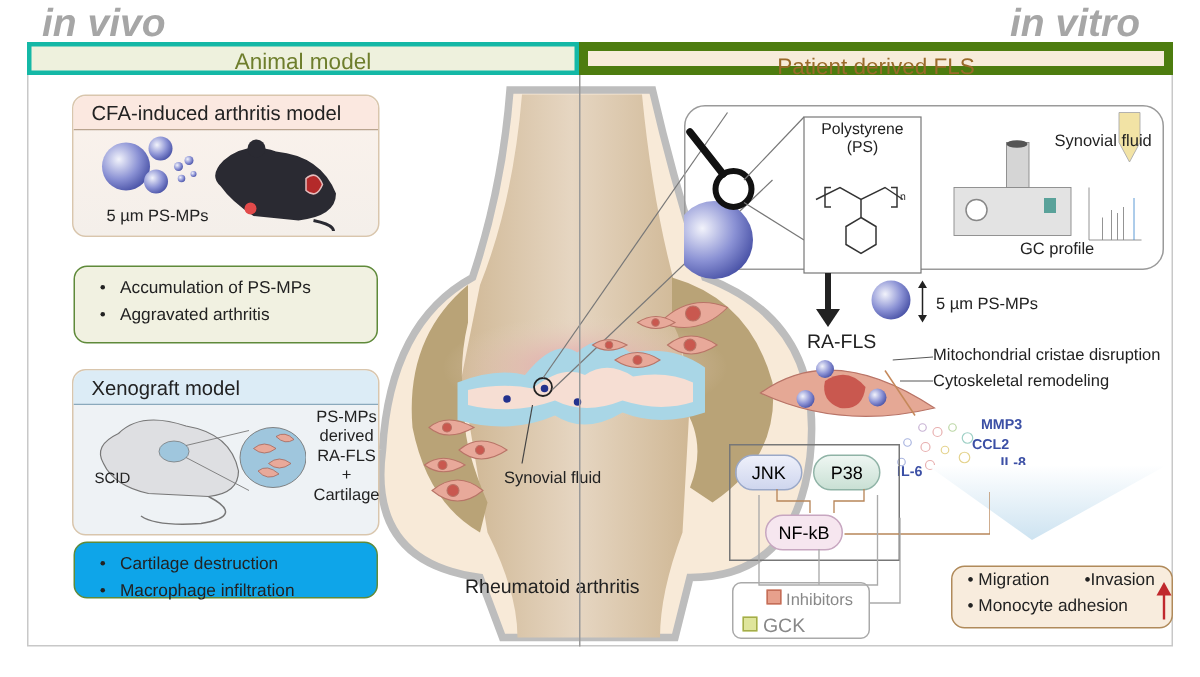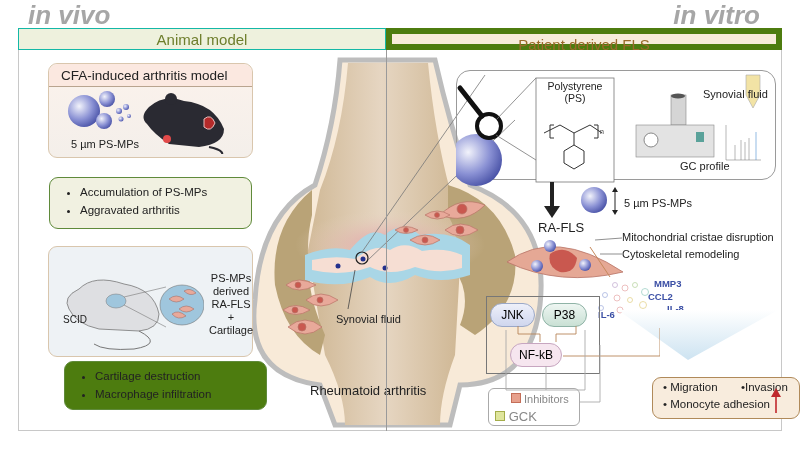--- a/index.html
+++ b/index.html
@@ -1,21 +1,21 @@
 <!DOCTYPE html>
 <html><head>
 <meta charset="utf-8">
 <style>
   html,body{margin:0;padding:0;background:#fff;}
   body{width:800px;height:451px;position:relative;overflow:hidden;font-family:"Liberation Sans",sans-serif;}
   .abs{position:absolute;}
   .hdr-italic{font-style:italic;font-weight:bold;color:#a6a6a6;font-size:26px;line-height:26px;}
   .frame{position:absolute;left:18px;top:28px;width:764px;height:403px;border:1px solid #c8c8c8;box-sizing:border-box;}
   .banner{position:absolute;top:28px;height:22px;box-sizing:border-box;font-size:15px;line-height:21px;text-align:center;}
-  .banner.left{left:18px;width:368px;background:#eef1dd;border:1px solid #14b8a6;color:#6e7e2c;}
+  .banner.left{left:18px;width:368px;background:#eef1dd;border:3px solid #14b8a6;color:#6e7e2c;}
   .banner.right{left:386px;width:396px;background:#f7ecda;border:6px solid #4d7c0f;color:#9a6a2a;}
   .divider{position:absolute;left:386px;top:50px;width:1px;height:381px;background:#9a9a9a;}
   .box{position:absolute;box-sizing:border-box;border-radius:9px;}
   .box-title{font-size:13.5px;color:#222;padding-left:12px;line-height:23px;height:23px;box-sizing:border-box;border-bottom:1px solid #b9a48f;}
   .bul{font-size:11.5px;color:#222;line-height:18px;}
   .bul li{margin:0;}
   ul{margin:0;padding-left:30px;}
   .lbl{font-size:11px;color:#222;}
   .pill{position:absolute;box-sizing:border-box;border-radius:12px;font-size:12px;text-align:center;line-height:22px;}
   .blue-lbl{color:#3b4fa5;font-size:9.5px;font-weight:bold;}
@@ -120,20 +120,21 @@
   <div class="abs lbl" style="left:22px;top:74px;">5 µm PS-MPs</div>
 </div>
 <div class="box" style="left:49px;top:177px;width:203px;height:52px;border:1.5px solid #5f8a3a;background:#f1f1e1;padding-top:5px;">
   <ul class="bul">
     <li>Accumulation of PS-MPs</li>
     <li>Aggravated arthritis</li>
   </ul>
 </div>
 
 <div class="box" style="left:48px;top:246px;width:205px;height:111px;border:1px solid #d9c6ad;background:#eef2f5;">
+  <div class="box-title" style="background:#dcecf6;border-radius:9px 9px 0 0;border-bottom-color:#8aa9bc;">Xenograft model</div>
   <svg class="abs" style="left:5px;top:22px;" width="150" height="85">
     <path d="M25 20 Q40 5 70 15 Q100 20 105 45 Q105 60 85 62 L45 60 Q22 55 15 40 Q8 28 25 20Z" fill="#dedfe2" stroke="#777" stroke-width="0.8"></path>
     <ellipse cx="62" cy="32" rx="10" ry="7" fill="#9fc6dd" stroke="#777" stroke-width="0.5"></ellipse>
     <path d="M85 62 Q110 75 80 80 Q50 82 40 75" stroke="#777" stroke-width="1" fill="none"></path>
     <line x1="70" y1="28" x2="112" y2="18" stroke="#777" stroke-width="0.6"></line>
     <line x1="70" y1="36" x2="112" y2="58" stroke="#777" stroke-width="0.6"></line>
     <ellipse cx="128" cy="36" rx="22" ry="20" fill="#9fc6dd" stroke="#777" stroke-width="0.6"></ellipse>
     <g fill="#e8a99a" stroke="#a06358" stroke-width="0.5">
       <path d="M115 30 Q122 24 130 30 Q122 36 115 30Z"></path>
         <path d="M125 40 Q132 34 140 40 Q132 46 125 40Z"></path>
@@ -143,21 +144,21 @@
   </svg>
   <div class="abs" style="left:14px;top:67px;font-size:10px;color:#222;">SCID</div>
   <div class="abs" style="left:160px;top:25px;font-size:11px;line-height:13px;color:#222;text-align:center;">
     <div>PS-MPs</div>
     <div>derived</div>
     <div>RA-FLS</div>
     <div>+</div>
     <div>Cartilage</div>
   </div>
 </div>
-<div class="box" style="left:64px;top:361px;width:203px;height:49px;border:1.5px solid #5f8a3a;background:#4d7c0f;padding-top:5px;">
+<div class="box" style="left:49px;top:361px;width:203px;height:38px;border:1.5px solid #5f8a3a;background:#0ea5e9;padding-top:5px;">
   <ul class="bul">
     <li>Cartilage destruction</li>
     <li>Macrophage infiltration</li>
   </ul>
 </div>
 
 <div class="box" style="left:456px;top:70px;width:320px;height:110px;border:1px solid #9a9a9a;border-radius:14px;"></div>
 <svg class="abs" style="left:456px;top:70px;" width="320" height="150">
   <defs>
       <radialGradient id="pg2" cx="0.35" cy="0.35" r="0.7">
@@ -286,21 +287,21 @@
   </div>
   <div class="abs" style="left:6px;top:20px;font-size:13px;color:#888;">
     <span style="display:inline-block;width:8px;height:8px;border:1px solid #a4ad4a;background:#dfe59c;"></span>
     <span>GCK</span>
   </div>
 </div>
 <svg class="abs" style="left:580px;top:345px;" width="30" height="60">
   <polyline points="0,57 20,57 20,0" stroke="#aaa" stroke-width="0.9" fill="none"></polyline>
 </svg>
 
-<div class="box" style="left:652px;top:377px;width:148px;height:42px;border:1.5px solid #b08a5a;background:#f8ecdd;border-radius:9px;">
+<div class="box" style="left:634px;top:377px;width:148px;height:42px;border:1.5px solid #b08a5a;background:#f8ecdd;border-radius:9px;">
   <div class="abs" style="left:10px;top:3px;font-size:11.5px;color:#222;">• <span>Migration</span></div>
   <div class="abs" style="left:88px;top:3px;font-size:11.5px;color:#222;">•<span>Invasion</span></div>
   <div class="abs" style="left:10px;top:20px;font-size:11.5px;color:#222;">• <span>Monocyte adhesion</span></div>
 </div>
 <svg class="abs" style="left:770px;top:388px;" width="12" height="26">
   <line x1="6" y1="6" x2="6" y2="25" stroke="#c0282d" stroke-width="1.6"></line>
   <polygon points="1,9 11,9 6,0" fill="#c0282d"></polygon>
 </svg>
 
 </body></html>

